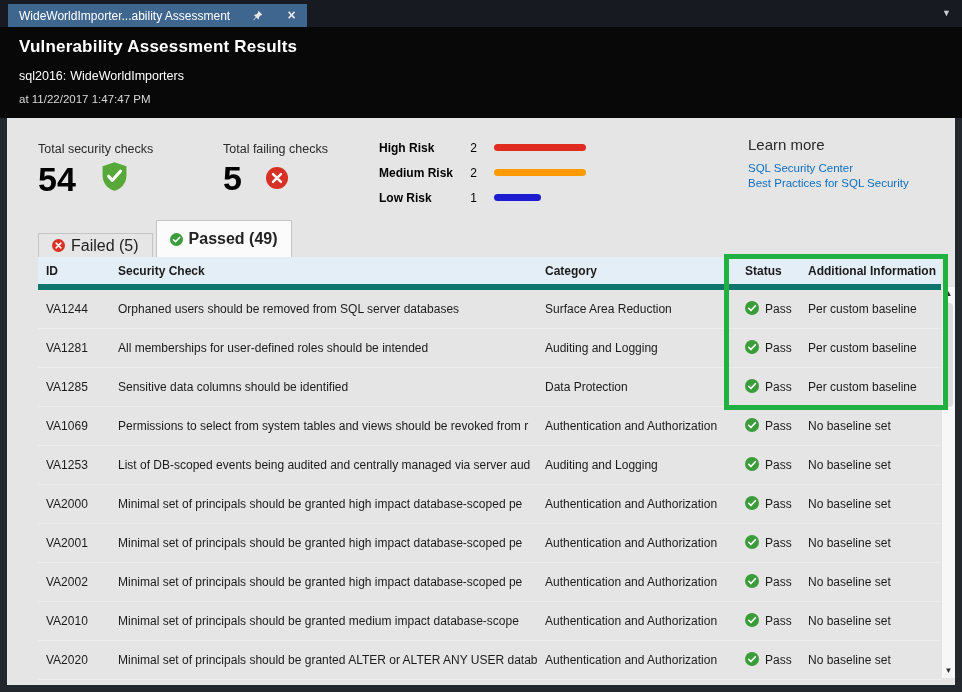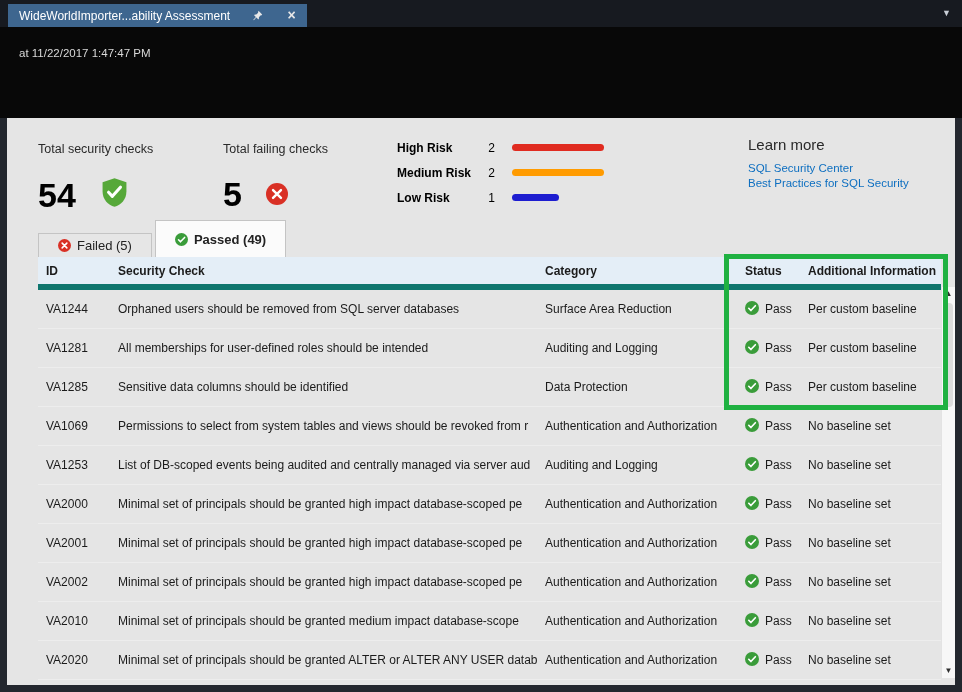--- a/index.html
+++ b/index.html
@@ -22,36 +22,36 @@
   .h-server{margin-top:12px;font-size:12.5px;}
   .h-server .db{margin-left:4px;}
   .h-time{margin-top:10px;font-size:11.5px;color:#d9d9d9;}
   
   .content{position:absolute;top:118px;left:7px;right:7px;bottom:7px;background:#e5e5e5;}
   
   .metric{position:absolute;top:24px;}
   .metric-total{left:31px;}
   .metric-fail{left:216px;}
   .metric-label{font-size:12.5px;color:#2a2a2a;}
-  .metric-value-row{display:flex;align-items:flex-end;gap:24px;margin-top:21px;}
+  .metric-value-row{display:flex;align-items:flex-end;gap:24px;margin-top:5px;}
   .metric-value{font-size:34px;font-weight:bold;color:#000;line-height:34px;}
   
-  .risk-legend{position:absolute;left:390px;top:17px;}
+  .risk-legend{position:absolute;left:372px;top:17px;}
   .risk-row{display:flex;align-items:center;height:25px;}
   .risk-label{width:82px;font-size:12px;font-weight:bold;color:#000;}
   .risk-count{width:16px;text-align:right;font-size:12px;color:#000;margin-right:17px;}
   .risk-bar{display:inline-block;height:7px;border-radius:4px;background:#999;}
   
   .learn-more{position:absolute;left:741px;top:18px;}
   .lm-title{font-size:15px;color:#2a2a2a;}
   .lm-link{display:block;font-size:11.5px;color:#0e6fc0;text-decoration:none;margin-top:3px;cursor:pointer;}
   .lm-link:first-of-type{margin-top:9px;}
   
   .tabs{position:absolute;left:31px;top:114px;height:25px;display:flex;gap:3px;align-items:flex-end;}
-  .tab{height:24px;display:flex;align-items:center;gap:6px;padding:0 19px;font-size:13px;color:#222;
+  .tab{height:24px;display:flex;align-items:center;gap:6px;padding:0 13px;font-size:16px;color:#222;
     background:#e6e6e6;border:1px solid #c4c4c4;border-bottom:none;cursor:pointer;}
   .tab.active{background:#fbfbfb;font-weight:bold;height:37px;}
   .tab-ico{display:flex;align-items:center;}
   
   .table-wrap{position:absolute;left:31px;top:139px;width:903px;}
   table{width:100%;border-collapse:collapse;table-layout:fixed;font-size:12px;color:#1b1b1b;}
   thead th{background:#e4eef7;height:30px;text-align:left;font-weight:bold;padding:0 8px;
     white-space:nowrap;overflow:hidden;border-bottom:6px solid #0f766e;}
   tbody td{height:38px;border-bottom:1px solid #ededed;padding:0 8px;white-space:nowrap;overflow:hidden;}
   .cell-status{display:flex;align-items:center;gap:6px;height:38px;}
@@ -78,20 +78,24 @@
           </svg>
       </span>
       <span class="tb-ico">
           <span class="close-glyph">×</span>
         </span>
     </div>
     <span class="doc-dropdown">▼</span>
   </div>
 
   <div class="header">
+    <div class="h-title">Vulnerability Assessment Results</div>
+    <div class="h-server">
+      <span>sql2016:</span><span class="db">WideWorldImporters</span>
+    </div>
     <div class="h-time">at 11/22/2017 1:47:47 PM</div>
   </div>
 
   <div class="content">
 
     <div class="metric metric-total">
       <div class="metric-label">Total security checks</div>
       <div class="metric-value-row">
         <span class="metric-value">54</span>
         <span>

